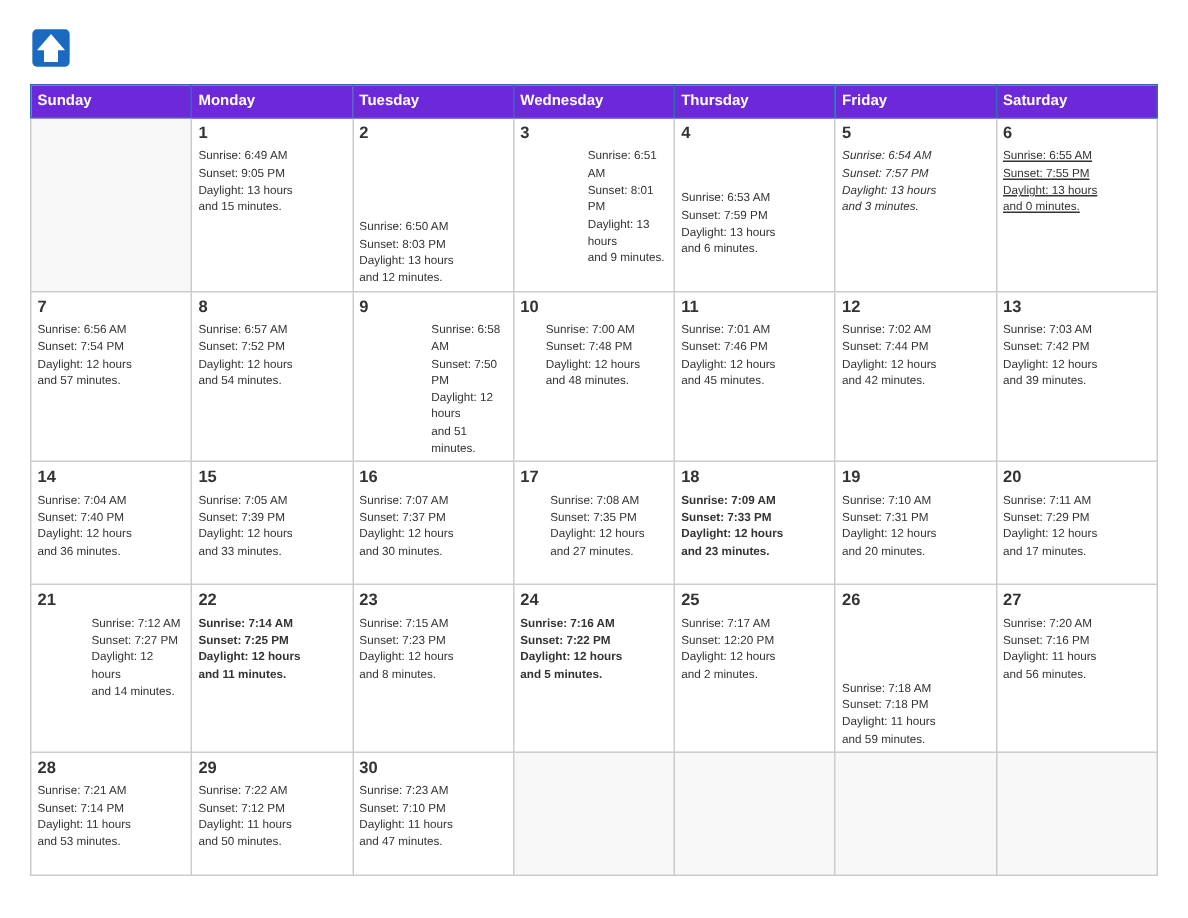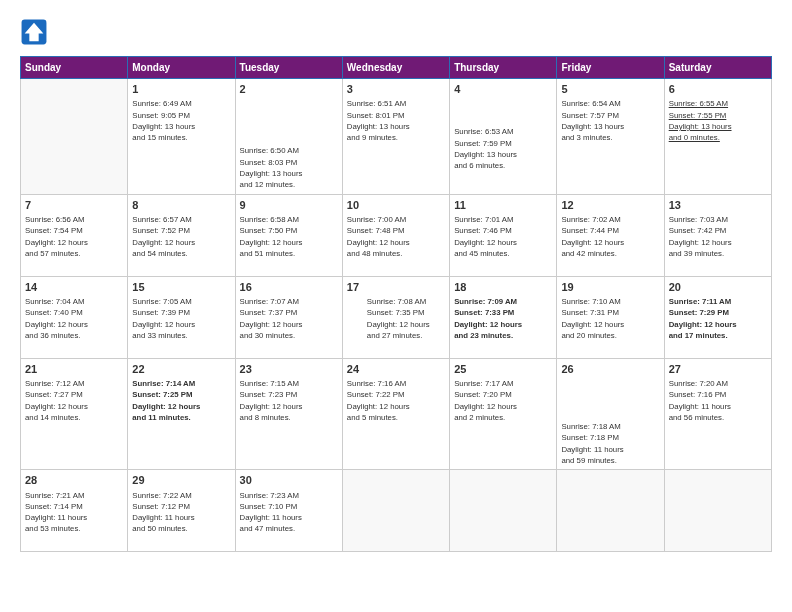--- a/index.html
+++ b/index.html
@@ -49,21 +49,21 @@
     .subtitle {
       font-size: 14px;
       color: #555;
     }
     .calendar {
       width: 100%;
       border-collapse: collapse;
       font-size: 8.5px;
     }
     .calendar thead th {
-      background: #701a75;
+      background: #6d28d9;
       color: #fff;
       padding: 5px 4px;
       text-align: left;
       font-size: 10px;
       font-weight: bold;
       border: 1px solid #2a6db5;
     }
     .calendar tbody td {
       border: 1px solid #ccc;
       vertical-align: top;
@@ -133,35 +133,35 @@
           </td>
           <td>
             <span class="day-num">2</span>
             <div class="day-info" style="white-space: pre-line; margin-top: 48px;">Sunrise: 6:50 AM
 Sunset: 8:03 PM
 Daylight: 13 hours
 and 12 minutes.</div>
           </td>
           <td>
             <span class="day-num">3</span>
-            <div class="day-info" style="white-space: pre-line;">Sunrise: 6:51 AM
+            <div class="day-info" style="white-space: pre-line; margin-left: 45px;">Sunrise: 6:51 AM
 Sunset: 8:01 PM
 Daylight: 13 hours
 and 9 minutes.</div>
           </td>
           <td>
             <span class="day-num">4</span>
             <div class="day-info" style="white-space: pre-line; margin-top: 29px;">Sunrise: 6:53 AM
 Sunset: 7:59 PM
 Daylight: 13 hours
 and 6 minutes.</div>
           </td>
           <td>
             <span class="day-num">5</span>
-            <div class="day-info" style="white-space: pre-line;">Sunrise: 6:54 AM
+            <div class="day-info" style="white-space: pre-line; font-style: italic;">Sunrise: 6:54 AM
 Sunset: 7:57 PM
 Daylight: 13 hours
 and 3 minutes.</div>
           </td>
           <td>
             <span class="day-num">6</span>
             <div class="day-info" style="white-space: pre-line; text-decoration: underline;">Sunrise: 6:55 AM
 Sunset: 7:55 PM
 Daylight: 13 hours
 and 0 minutes.</div>
@@ -177,28 +177,28 @@
           </td>
           <td>
             <span class="day-num">8</span>
             <div class="day-info" style="white-space: pre-line;">Sunrise: 6:57 AM
 Sunset: 7:52 PM
 Daylight: 12 hours
 and 54 minutes.</div>
           </td>
           <td>
             <span class="day-num">9</span>
-            <div class="day-info" style="white-space: pre-line;">Sunrise: 6:58 AM
+            <div class="day-info" style="white-space: pre-line; margin-left: 48px;">Sunrise: 6:58 AM
 Sunset: 7:50 PM
 Daylight: 12 hours
 and 51 minutes.</div>
           </td>
           <td>
             <span class="day-num">10</span>
-            <div class="day-info" style="white-space: pre-line;">Sunrise: 7:00 AM
+            <div class="day-info" style="white-space: pre-line; margin-left: 17px;">Sunrise: 7:00 AM
 Sunset: 7:48 PM
 Daylight: 12 hours
 and 48 minutes.</div>
           </td>
           <td>
             <span class="day-num">11</span>
             <div class="day-info" style="white-space: pre-line;">Sunrise: 7:01 AM
 Sunset: 7:46 PM
 Daylight: 12 hours
 and 45 minutes.</div>
@@ -256,59 +256,59 @@
           </td>
           <td>
             <span class="day-num">19</span>
             <div class="day-info" style="white-space: pre-line;">Sunrise: 7:10 AM
 Sunset: 7:31 PM
 Daylight: 12 hours
 and 20 minutes.</div>
           </td>
           <td>
             <span class="day-num">20</span>
-            <div class="day-info" style="white-space: pre-line; font-weight: bold;">Sunrise: 7:11 AM
+            <div class="day-info" style="white-space: pre-line;">Sunrise: 7:11 AM
 Sunset: 7:29 PM
 Daylight: 12 hours
 and 17 minutes.</div>
           </td>
         </tr>
         <tr>
           <td>
             <span class="day-num">21</span>
-            <div class="day-info" style="white-space: pre-line;">Sunrise: 7:12 AM
+            <div class="day-info" style="white-space: pre-line; margin-left: 36px;">Sunrise: 7:12 AM
 Sunset: 7:27 PM
 Daylight: 12 hours
 and 14 minutes.</div>
           </td>
           <td>
             <span class="day-num">22</span>
             <div class="day-info" style="white-space: pre-line; font-weight: bold;">Sunrise: 7:14 AM
 Sunset: 7:25 PM
 Daylight: 12 hours
 and 11 minutes.</div>
           </td>
           <td>
             <span class="day-num">23</span>
             <div class="day-info" style="white-space: pre-line;">Sunrise: 7:15 AM
 Sunset: 7:23 PM
 Daylight: 12 hours
 and 8 minutes.</div>
           </td>
           <td>
             <span class="day-num">24</span>
-            <div class="day-info" style="white-space: pre-line;">Sunrise: 7:16 AM
+            <div class="day-info" style="white-space: pre-line; font-weight: bold;">Sunrise: 7:16 AM
 Sunset: 7:22 PM
 Daylight: 12 hours
 and 5 minutes.</div>
           </td>
           <td>
             <span class="day-num">25</span>
             <div class="day-info" style="white-space: pre-line;">Sunrise: 7:17 AM
-Sunset: 7:20 PM
+Sunset: 12:20 PM
 Daylight: 12 hours
 and 2 minutes.</div>
           </td>
           <td>
             <span class="day-num">26</span>
             <div class="day-info" style="white-space: pre-line; margin-top: 44px;">Sunrise: 7:18 AM
 Sunset: 7:18 PM
 Daylight: 11 hours
 and 59 minutes.</div>
           </td>

